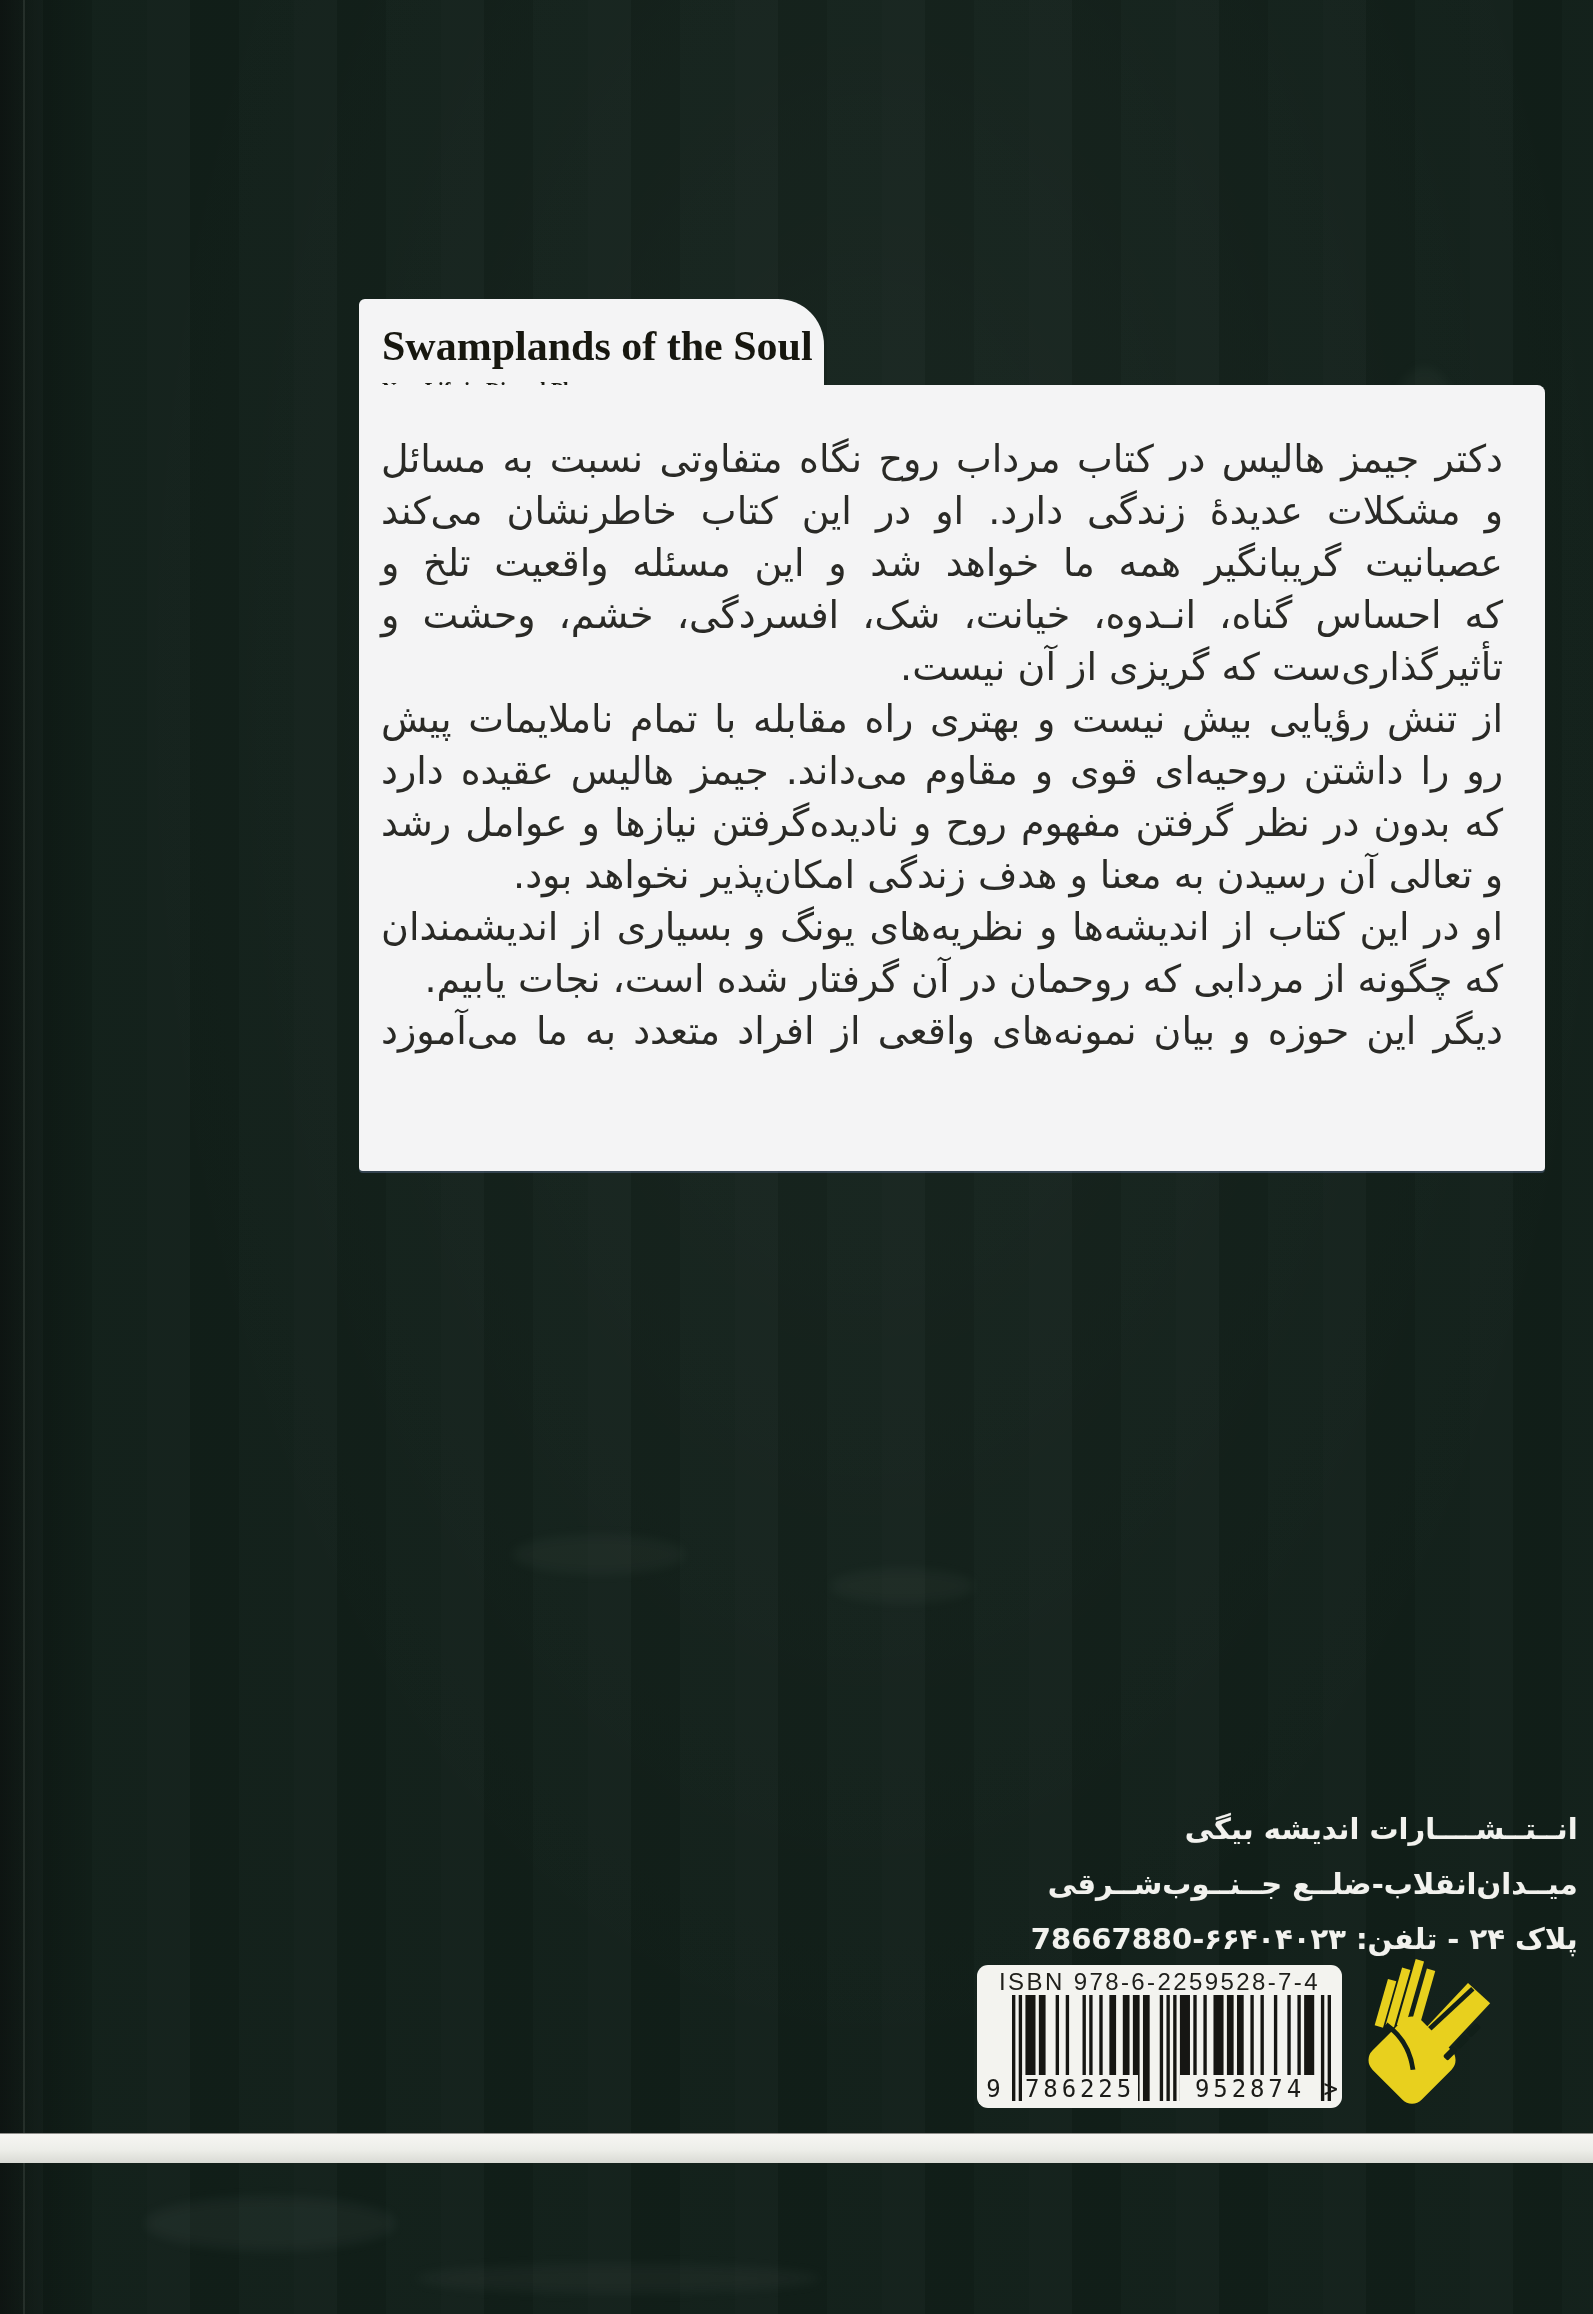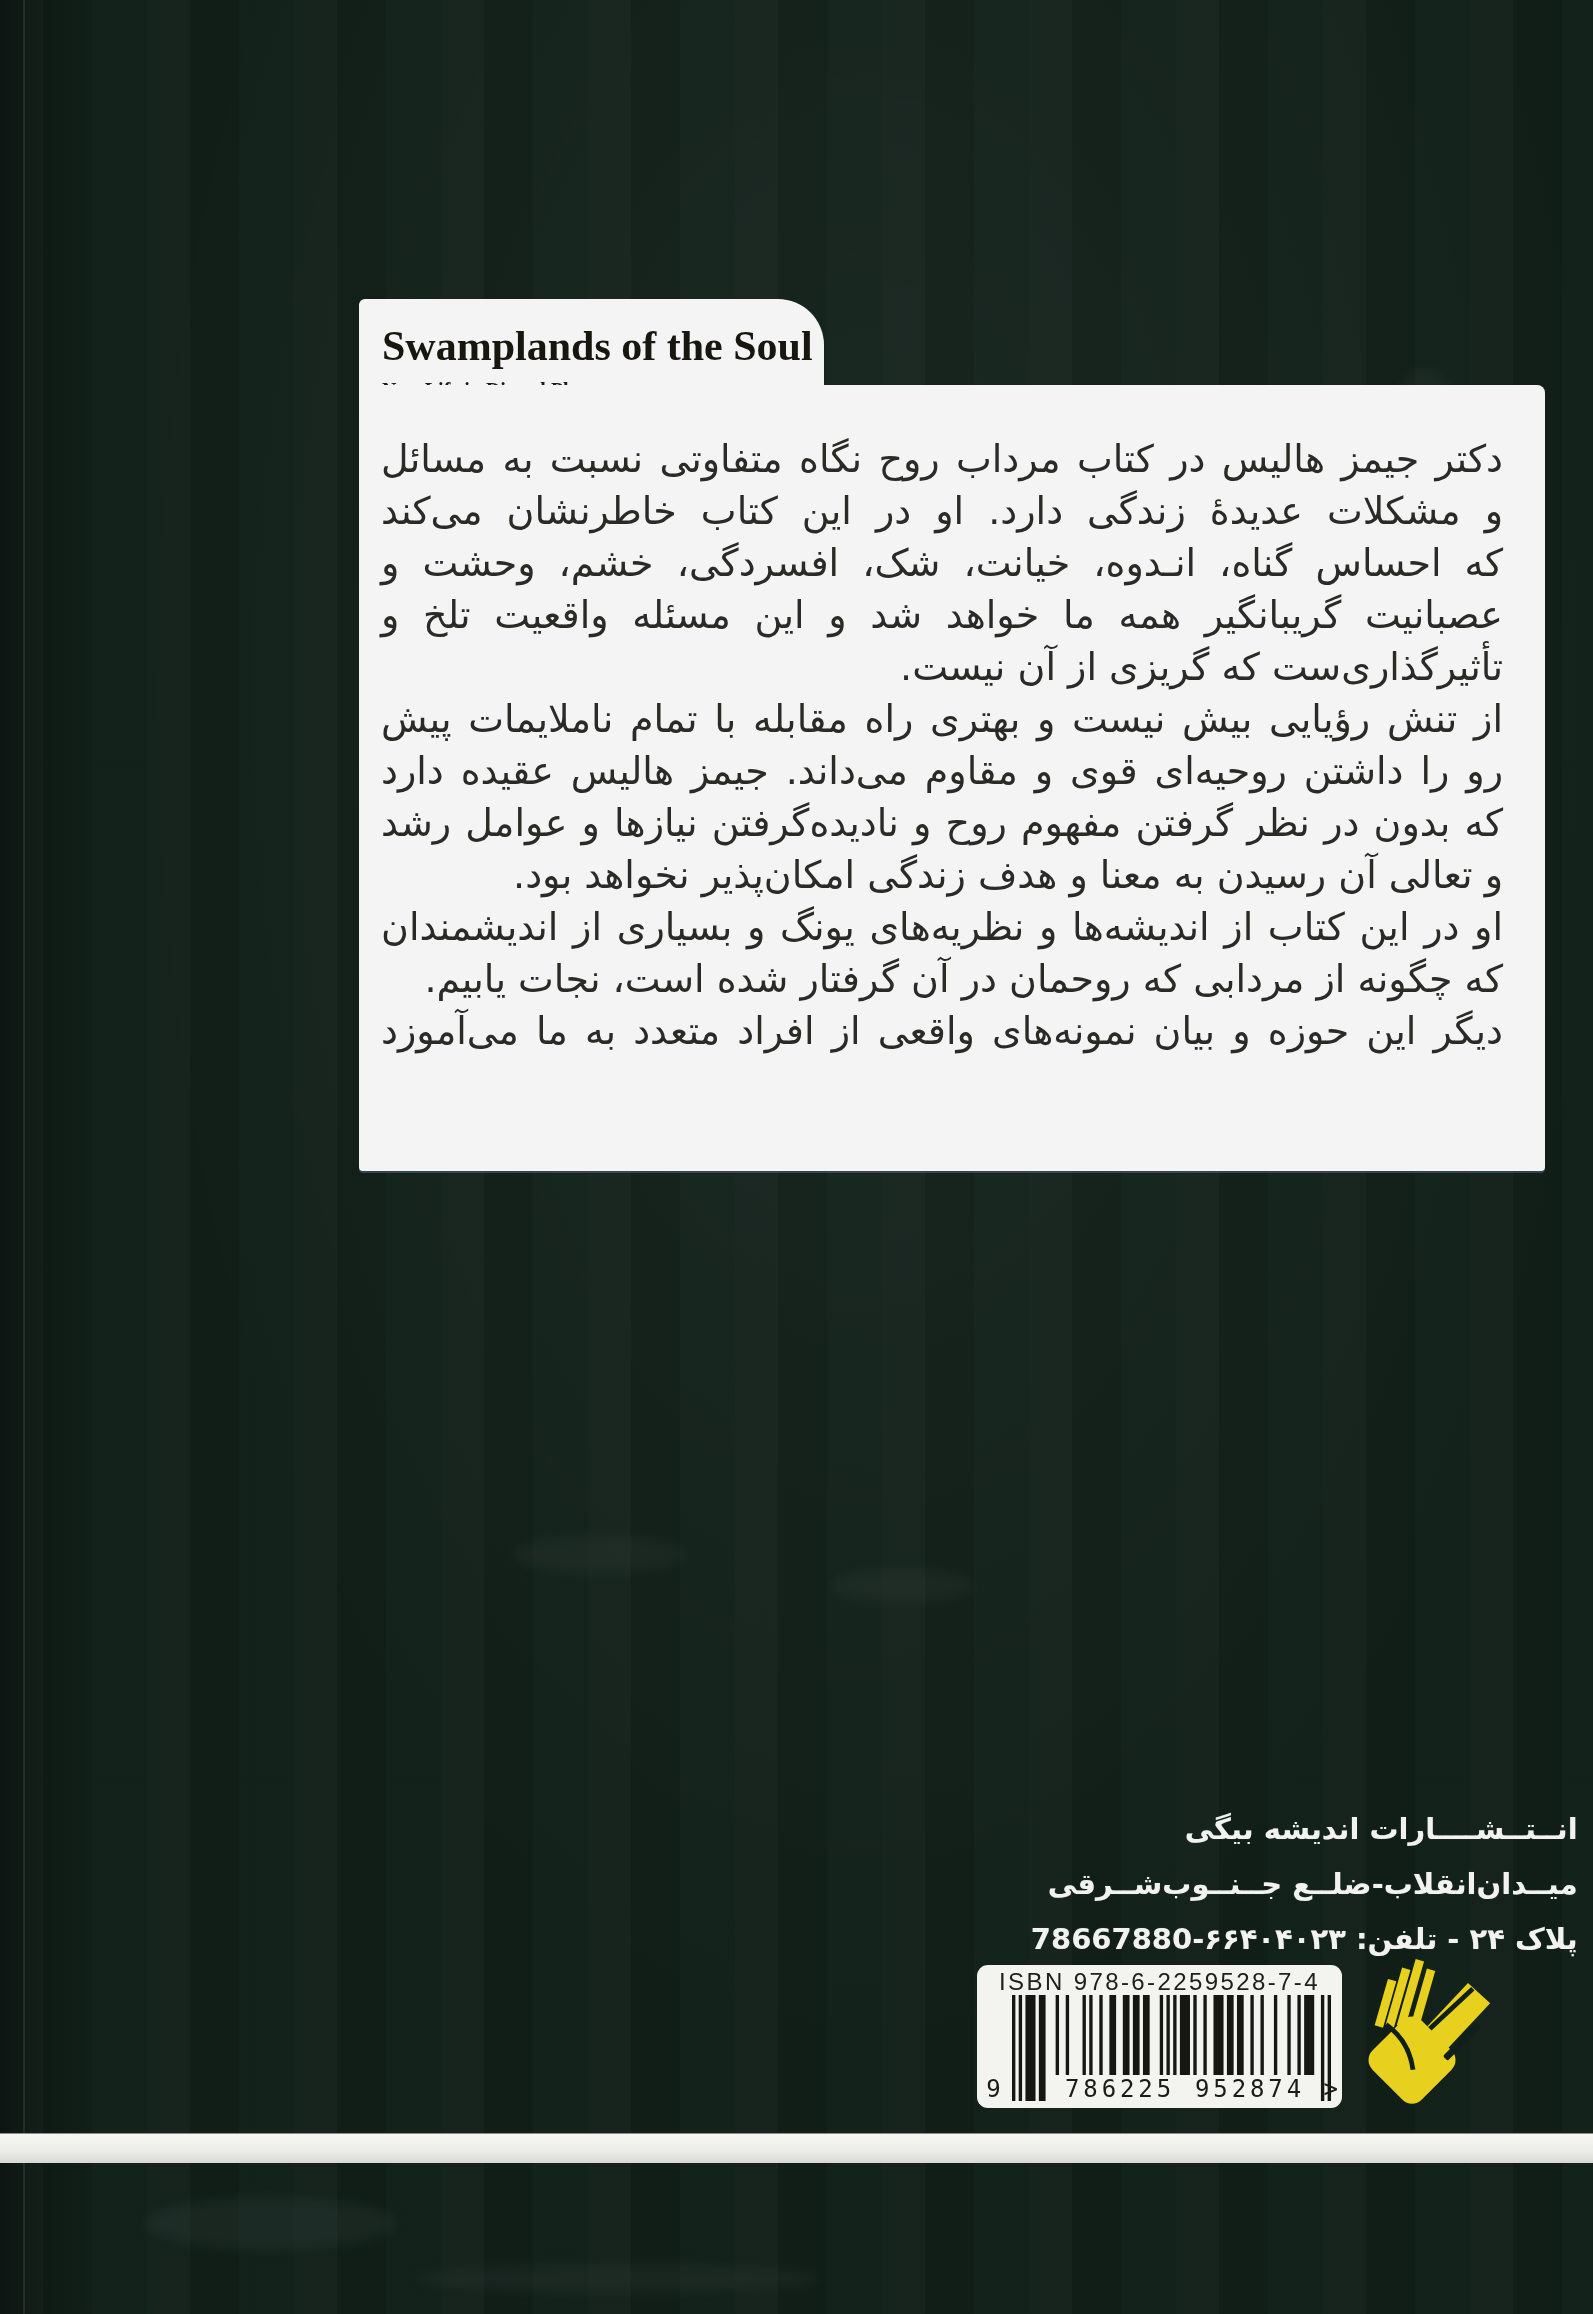--- a/index.html
+++ b/index.html
@@ -93,21 +93,21 @@
     font-size:24px;color:#20201c;letter-spacing:2.4px;white-space:nowrap;
   }
   .bars{position:absolute;left:35px;top:30px;width:319px;height:106px;}
   .bd{
     position:absolute;top:110px;height:29px;line-height:29px;
     background:#f3f3ef;color:#1b1b18;
     font-family:"DejaVu Sans Mono",monospace;font-size:24px;
     text-align:center;letter-spacing:3.9px;
   }
   .bd.bd9{left:1.9px;width:29px;letter-spacing:0;}
-  .bd.g1{left:45px;width:140px;margin-left:28px;}
+  .bd.g1{left:45px;width:116px;}
   .bd.g2{left:203px;width:140px;}
   .bd.gt{left:344px;width:19.3px;letter-spacing:0;background:transparent;}
 
   
   .logo{position:absolute;left:1354px;top:1954px;width:145px;height:164px;}
   .logo svg{width:100%;height:100%;display:block;}
 
   
   .stripe{
     position:absolute;left:0;top:2133px;width:1593px;height:29px;
@@ -128,22 +128,22 @@
   <div class="scuff s5"></div>
 
   <div class="titlebox">
     <div class="title-en">Swamplands of the Soul</div>
     <div class="subtitle-en">New Life in Dismal Places</div>
   </div>
 
   <div class="synbox">
       <div class="syn-line just">دکتر جیمز هالیس در کتاب مرداب روح نگاه متفاوتی نسبت به مسائل</div>
       <div class="syn-line just">و مشکلات عدیدهٔ زندگی دارد. او در این کتاب خاطرنشان می‌کند</div>
+      <div class="syn-line just">عصبانیت گریبانگیر همه ما خواهد شد و این مسئله واقعیت تلخ و</div>
       <div class="syn-line just">که احساس گناه، انـدوه، خیانت، شک، افسردگی، خشم، وحشت و</div>
-      <div class="syn-line just">عصبانیت گریبانگیر همه ما خواهد شد و این مسئله واقعیت تلخ و</div>
       <div class="syn-line">تأثیرگذاری‌ست که گریزی از آن نیست.</div>
       <div class="syn-line just">از تنش رؤیایی بیش نیست و بهتری راه مقابله با تمام ناملایمات پیش</div>
       <div class="syn-line just">رو را داشتن روحیه‌ای قوی و مقاوم می‌داند. جیمز هالیس عقیده دارد</div>
       <div class="syn-line just">که بدون در نظر گرفتن مفهوم روح و نادیده‌گرفتن نیازها و عوامل رشد</div>
       <div class="syn-line">و تعالی آن رسیدن به معنا و هدف زندگی امکان‌پذیر نخواهد بود.</div>
       <div class="syn-line just">او در این کتاب از اندیشه‌ها و نظریه‌های یونگ و بسیاری از اندیشمندان</div>
       <div class="syn-line">که چگونه از مردابی که روحمان در آن گرفتار شده است، نجات یابیم.</div>
       <div class="syn-line just">دیگر این حوزه و بیان نمونه‌های واقعی از افراد متعدد به ما می‌آموزد</div>
     </div>
 

